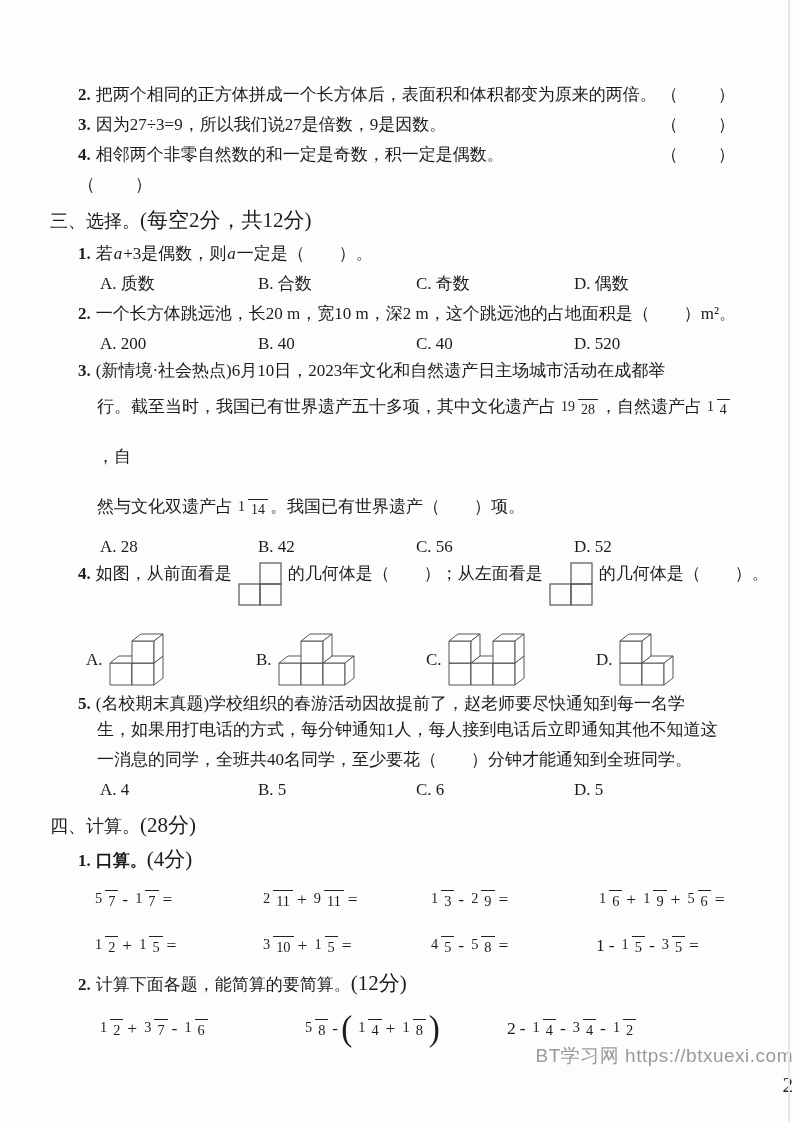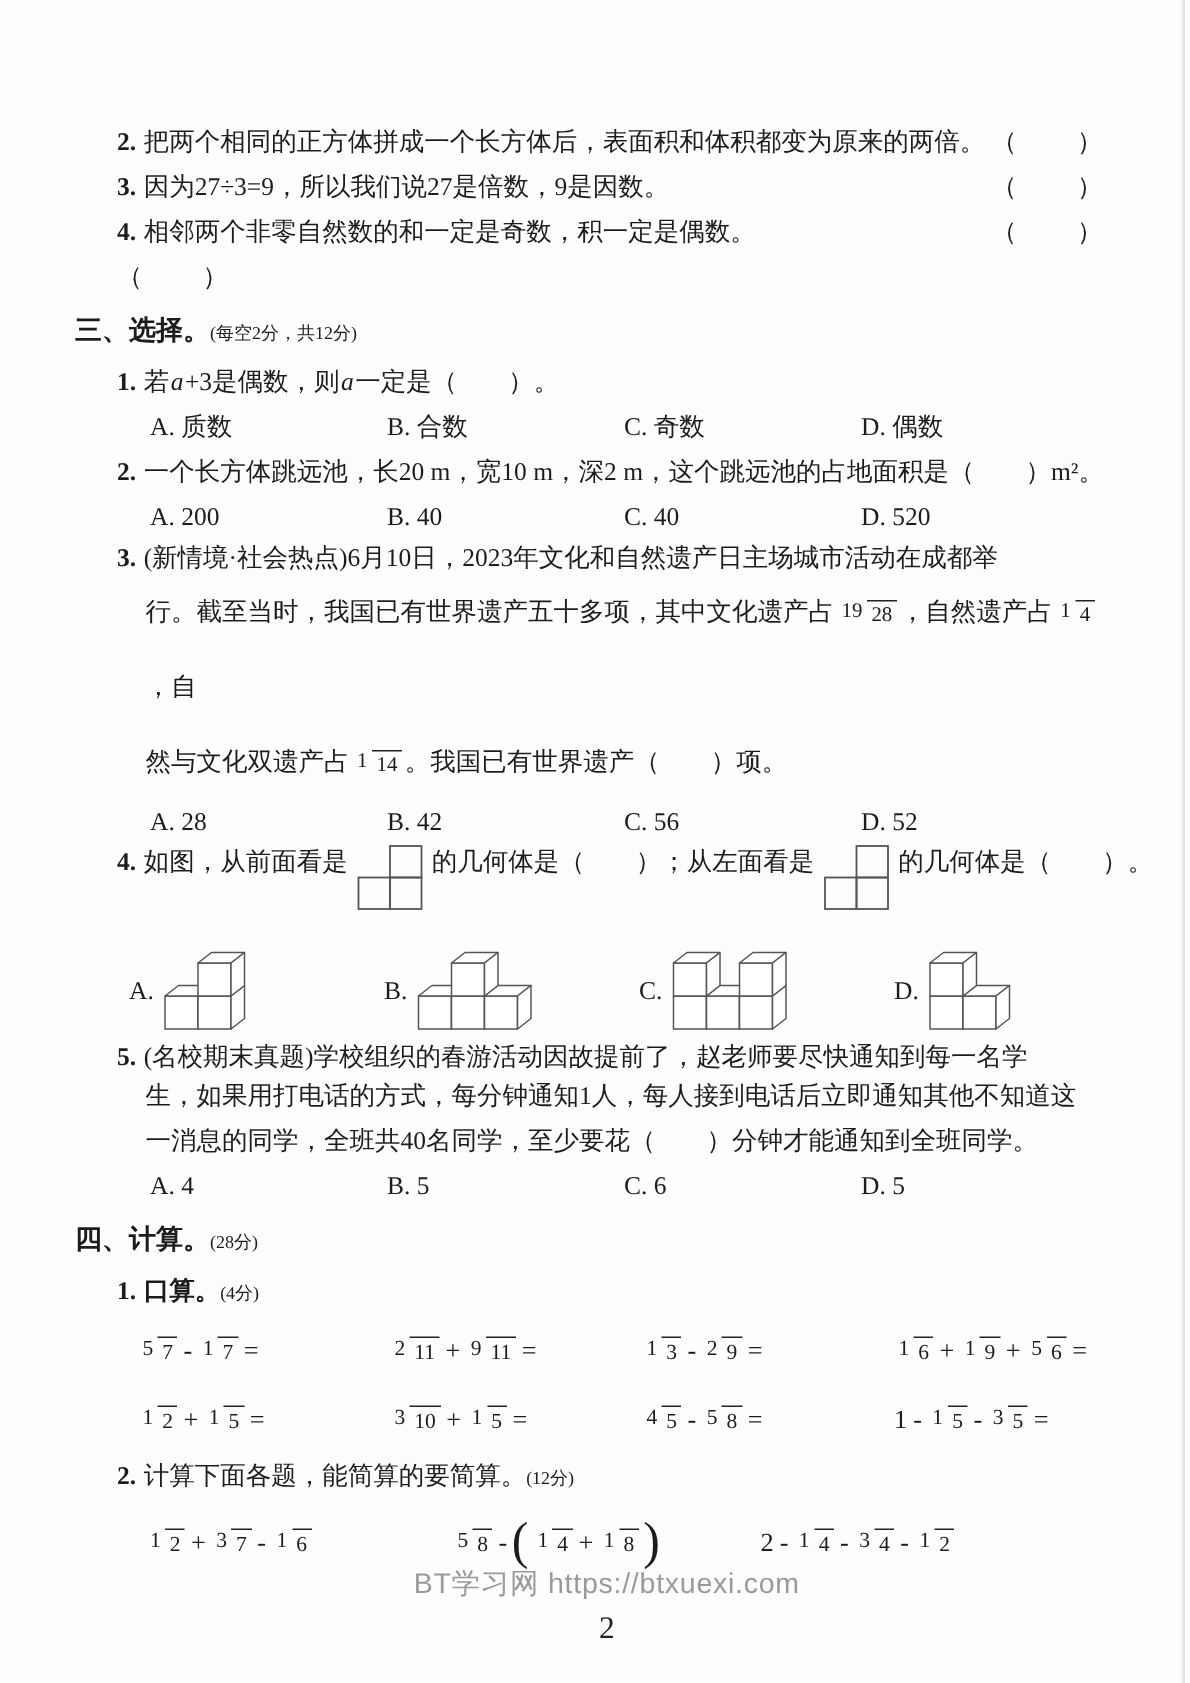--- a/index.html
+++ b/index.html
@@ -17,22 +17,22 @@
 
   .qnum { font-weight:bold; margin-right:5px; }
   .paren { white-space:nowrap; letter-spacing:2px; }
 
   
   .tf-item { display:flex; justify-content:space-between; align-items:center;
              margin-left:28px; line-height:30px; }
 
   
   .sec-head { margin:4px 0 2px 0; font-size:18px; line-height:32px; font-weight:normal; }
-  .sec-title { font-weight:bold; }
-  .sec-note { font-weight:normal; font-size:12px; }
+  .sec-title { font-weight:normal; }
+  .sec-note { font-weight:normal; font-size:21px; }
 
   .q { margin:0; }
   .q-line { margin-left:28px; line-height:30px; }
   .q-cont { margin-left:47px; line-height:30px; }
   .q-cont.tall, .q-first.tall { line-height:50px; }
   .q-first { margin-left:28px; }
 
   .opts { display:flex; margin-left:50px; line-height:30px; }
   .opt { width:158px; flex:0 0 auto; }
   .opt:last-child { width:auto; }
@@ -59,21 +59,21 @@
   .shape-line { display:flex; margin-left:28px; min-height:58px; }
   .shape-line .seg { white-space:nowrap; }
   .flat-shape { margin:0 6px; flex:0 0 auto; }
   .cell { fill:none; stroke:#555; stroke-width:1.2; }
   .fig-opts { display:flex; align-items:flex-end; margin:4px 0 6px 36px; height:62px; }
   .fig-opt { width:170px; flex:0 0 auto; display:flex; align-items:center; }
   .fig-opt .fig-label { margin-right:6px; }
   .cube-face { fill:#fff; stroke:#555; stroke-width:1; stroke-linejoin:round; }
 
   
-  .footer { position:absolute; left:16px; right:0; bottom:24px; text-align:center; }
+  .footer { position:absolute; left:16px; right:0; bottom:24px; text-align:right; }
   .watermark { color:#9a9a9a; font-family:"Liberation Sans","DejaVu Sans",sans-serif;
                font-size:19px; letter-spacing:0.5px; }
   .page-num { margin-top:4px; font-size:21px; color:#222; }
 </style>
 </head>
 <body>
 
 <div class="doc">
 
   <section>

